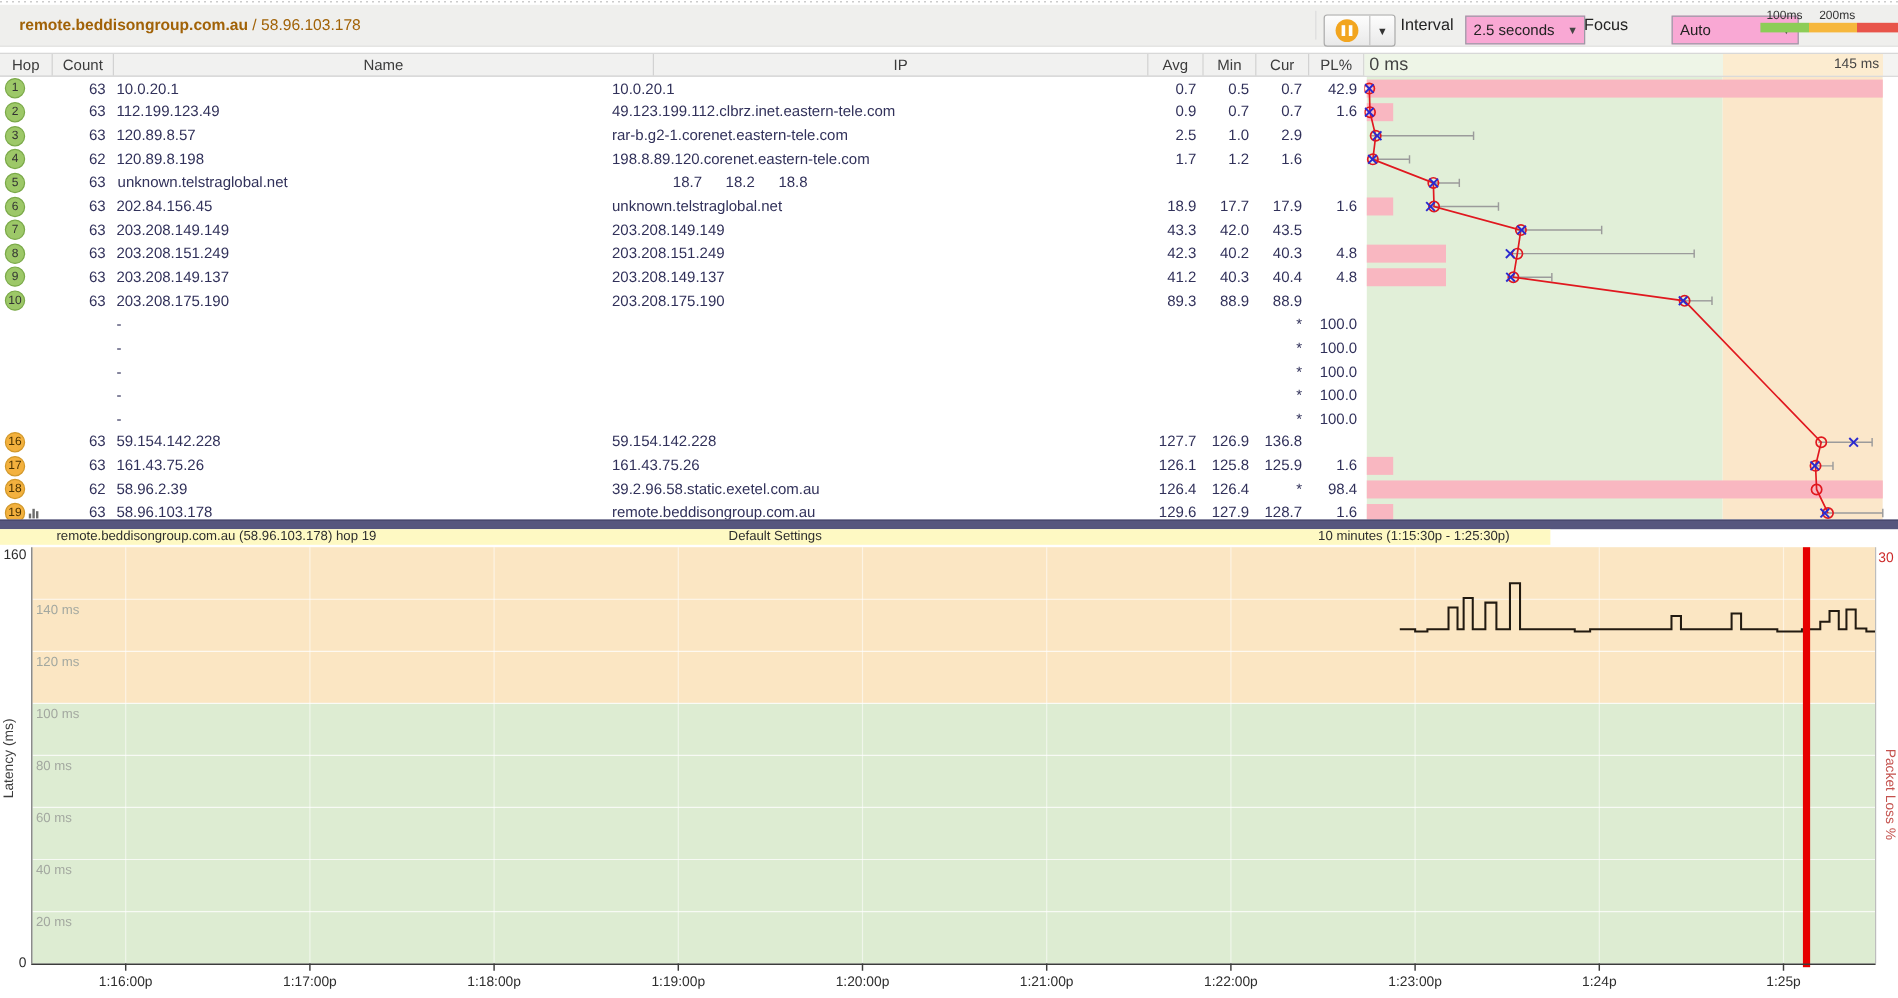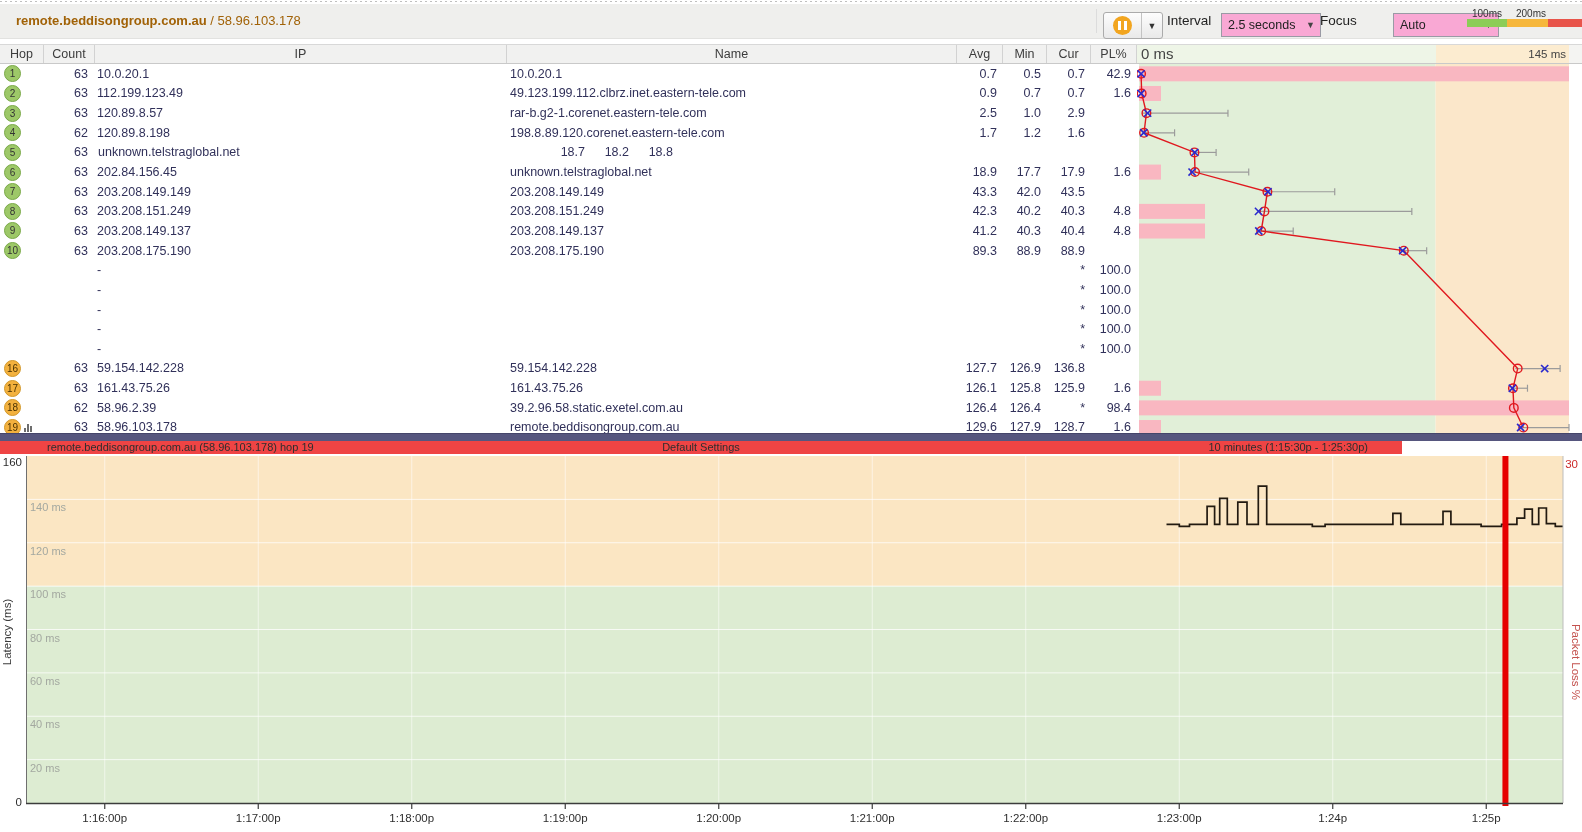--- a/index.html
+++ b/index.html
@@ -49,21 +49,21 @@
   .hopcirc{width:15px;height:15px;border-radius:50%;font-size:10px;line-height:15px;text-align:center;color:#333;flex:none;}
   .hopcirc.green{background:#9dc868;border:1px solid #7aa948;}
   .hopcirc.orange{background:#f3b13e;border:1px solid #d2982a;color:#4a3200;}
   .focusicon{display:flex;align-items:flex-end;gap:1px;height:9px;}
   .focusicon i{display:block;width:2px;background:#6d6d6d;}
   .focusicon i:nth-child(1){height:4px;}
   .focusicon i:nth-child(2){height:8px;}
   .focusicon i:nth-child(3){height:6px;}
   #hopgraph{position:absolute;left:1137px;top:64px;}
   .splitter{position:absolute;top:433px;left:0;width:1582px;height:8px;background:#56567e;border-top:1px solid #45456a;box-sizing:border-box;}
-  .tl-header{position:absolute;top:441px;left:0;width:1402px;height:13px;background:#ef4444;font-size:11px;color:#2e2e2e;}
+  .tl-header{position:absolute;top:441px;left:0;width:1292px;height:13px;background:#fef9c3;font-size:11px;color:#2e2e2e;}
   .tl-left{position:absolute;left:47px;top:0;line-height:13px;}
   .tl-center{position:absolute;left:0;right:0;text-align:center;top:0;line-height:13px;}
   .tl-right{position:absolute;right:34px;top:0;line-height:13px;}
   #timeline{position:absolute;left:0;top:454px;}
 </style>
 </head>
 <body>
 
 <div class="app">
   <div class="top-dots"></div>
@@ -95,22 +95,22 @@
       <span class="arrow">▼</span>
     </div>
     <div class="legend-label" style="left:1472px;">100ms</div>
     <div class="legend-label" style="left:1516px;">200ms</div>
   </div>
   <div class="legend-bar"></div>
 
   <div class="thead">
     <div class="th" style="width:44px;">Hop</div>
     <div class="th" style="width:51px;">Count</div>
+    <div class="th" style="width:450px;">Name</div>
     <div class="th" style="width:412px;">IP</div>
-    <div class="th" style="width:450px;">Name</div>
     <div class="th" style="width:46px;">Avg</div>
     <div class="th" style="width:44px;">Min</div>
     <div class="th" style="width:44px;">Cur</div>
     <div class="th" style="width:46px;">PL%</div>
     <div class="th lat-head" style="width:445px;">
       <span class="lh-left">0 ms</span>
       <span class="lh-center">Latency</span>
       <span class="lh-right">145 ms</span>
     </div>
   </div>

